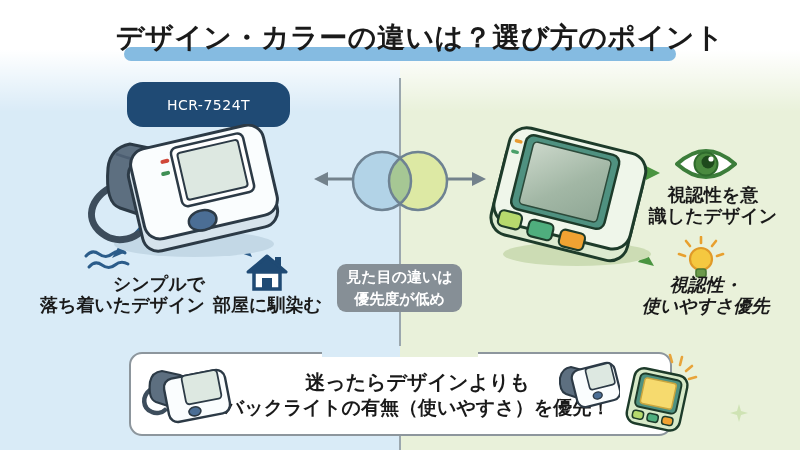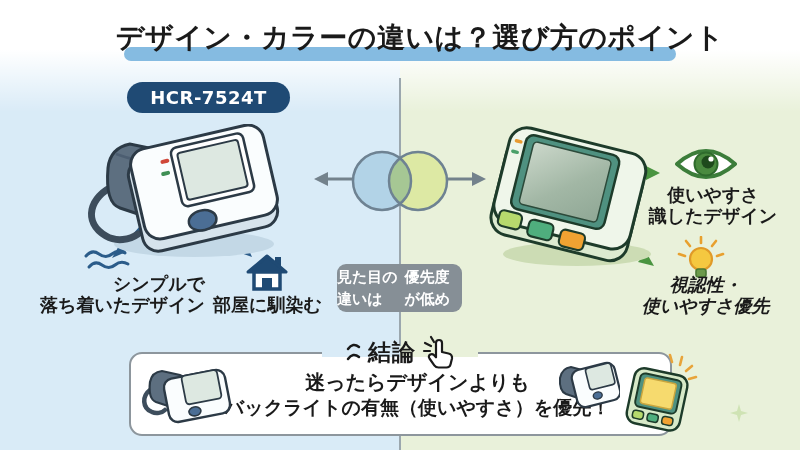--- a/index.html
+++ b/index.html
@@ -11,29 +11,29 @@
   .abs{position:absolute;}
   .bg-left{left:0;top:0;width:400px;height:450px;background:#d9ebf7;}
   .bg-right{left:400px;top:0;width:400px;height:450px;background:#e9f1da;}
   .top-fade{left:0;top:0;width:800px;height:118px;
     background:linear-gradient(180deg,#ffffff 0 50px,rgba(255,255,255,0) 112px);}
   .divider{left:399px;width:2px;background:#9ba7ae;z-index:1;}
   .title-text{left:0;top:19px;width:800px;text-align:center;
     font-size:28px;font-weight:bold;letter-spacing:.5px;z-index:3;margin-left:20px;}
   .title-bar{left:124px;top:47px;width:552px;height:14px;border-radius:7px;
     background:#85bbe1;z-index:2;}
-  .badge{height:31px;border-radius:16px;display:flex;align-items:center;
-    justify-content:center;color:#fff;font-size:18px;font-weight:bold;
+  .badge{height:45px;border-radius:16px;display:flex;align-items:center;
+    justify-content:center;color:#fff;font-size:14px;font-weight:normal;
     letter-spacing:.5px;z-index:2;}
   .badge-blue{left:127px;top:82px;width:163px;background:#1f4a74;}
   .badge-green{left:504px;top:84px;width:166px;background:#2e8b3c;}
   .label{font-weight:bold;font-size:18px;line-height:21px;text-align:center;z-index:2;}
   .note{left:337px;top:264px;width:125px;height:48px;border-radius:9px;
     background:#868f96;color:#fff;font-size:15px;font-weight:bold;line-height:22px;
-    display:flex;flex-direction:row;align-items:center;justify-content:center;z-index:2;}
+    display:flex;flex-direction:column;align-items:center;justify-content:center;z-index:2;}
   .concl-box{left:129px;top:352px;width:543px;height:84px;background:#fff;
     border:2.5px solid #8d969d;border-radius:13px;box-sizing:border-box;z-index:2;}
   .border-mask{left:322px;top:350px;width:156px;height:7px;z-index:3;
     background:linear-gradient(90deg,#d9ebf7 0 78px,#e9f1da 78px);}
   .concl-head{left:0;top:333px;width:800px;height:38px;display:flex;
     align-items:center;justify-content:center;gap:6px;z-index:4;}
   .concl-head-text{font-size:23px;font-weight:bold;letter-spacing:1px;}
   .concl-line{left:146px;width:543px;text-align:center;font-weight:bold;z-index:3;}
   .concl-line1{top:369px;font-size:20px;}
   .concl-line2{top:395px;font-size:19px;}
@@ -155,21 +155,21 @@
   </div>
 
   <svg class="abs" style="left:674px;top:144px;z-index:2;" width="64" height="40" viewBox="0 0 64 40">
     <path d="M3,20 Q32,-6 61,20 Q32,46 3,20 Z" fill="#ffffff" stroke="#3c7d3a" stroke-width="4" stroke-linejoin="round"></path>
     <circle cx="32" cy="20" r="11.5" fill="#4a8a3f" stroke="#2f6b2d" stroke-width="2"></circle>
     <circle cx="34" cy="18" r="6.5" fill="#1e4a1c"></circle>
     <circle cx="37" cy="15" r="2.6" fill="#ffffff"></circle>
   </svg>
 
   <div class="abs label" style="left:628px;top:184px;width:170px;">
-    <div>使いやすさ</div>
+    <div>視認性を意</div>
     <div>識したデザイン</div>
   </div>
 
   <svg class="abs" style="left:677px;top:236px;z-index:2;" width="48" height="48" viewBox="0 0 48 48">
     <g stroke="#e8a02e" stroke-width="2.6" stroke-linecap="round">
       <line x1="24" y1="7" x2="24" y2="1"></line>
       <line x1="13" y1="10" x2="9" y2="5"></line>
       <line x1="35" y1="10" x2="39" y2="5"></line>
       <line x1="8" y1="20" x2="2" y2="18"></line>
       <line x1="40" y1="20" x2="46" y2="18"></line>
@@ -179,35 +179,20 @@
   </svg>
 
   <div class="abs label" style="left:618px;top:274px;width:175px;font-style:italic;">
     <div>視認性・</div>
     <div>使いやすさ優先</div>
   </div>
 
   <div class="abs concl-box"></div>
   <div class="abs border-mask"></div>
 
-  <div class="abs concl-head">
-    <svg width="16" height="24" viewBox="0 0 16 24">
-      <path d="M2,9 Q7,2 13,7" stroke="#1a1a1a" stroke-width="2.5" fill="none" stroke-linecap="round"></path>
-      <path d="M2,19 Q7,12 13,17" stroke="#1a1a1a" stroke-width="2.5" fill="none" stroke-linecap="round"></path>
-    </svg>
-    <span class="concl-head-text">結論</span>
-    <svg width="32" height="34" viewBox="0 0 32 34">
-      <g stroke="#1a1a1a" stroke-width="2.2" stroke-linecap="round">
-        <line x1="3" y1="8" x2="9" y2="11"></line>
-        <line x1="9" y1="2" x2="12" y2="7"></line>
-        <line x1="2" y1="16" x2="8" y2="16"></line>
-      </g>
-      <path d="M17,5 q3,0 3,3 v9 l6.5,1.5 q4,1 3.5,5 l-1.5,6 q-0.8,3 -4,3 h-8 q-2.6,0 -4.2,-2.2 l-4.8,-6.8 q-1.6,-2.6 0.8,-4 q2,-1.1 3.6,0.6 l2.1,2.2 V8 q0,-3 3,-3 z" fill="#ffffff" stroke="#1a1a1a" stroke-width="2.2" stroke-linejoin="round"></path>
-    </svg>
-  </div>
 
   <div class="abs concl-line concl-line1">迷ったらデザインよりも</div>
   <div class="abs concl-line concl-line2">バックライトの有無（使いやすさ）を優先！</div>
 
   <svg class="abs" style="left:136px;top:360px;z-index:3;" width="100" height="70" viewBox="0 0 100 70">
     <path d="M14,30 C6,36 6,48 16,52 C20,54 26,53 29,50" stroke="#3d4d5c" stroke-width="4.5" fill="none" stroke-linecap="round"></path>
     <path d="M14,22 Q16,12 26,11 L44,15 Q50,17 49,24 L45,42 Q43,49 35,47 L20,42 Q12,39 14,22 Z" fill="#5d6f80" stroke="#2c3a46" stroke-width="2.2"></path>
     <rect x="30" y="14" width="62" height="44" rx="9" transform="rotate(-11 61 36)" fill="#fafdfe" stroke="#2c3a46" stroke-width="2.4"></rect>
     <g transform="rotate(-11 64 30)">
       <rect x="48" y="13" width="36" height="29" rx="3.5" fill="#dde8e1" stroke="#2c3a46" stroke-width="1.8"></rect>

